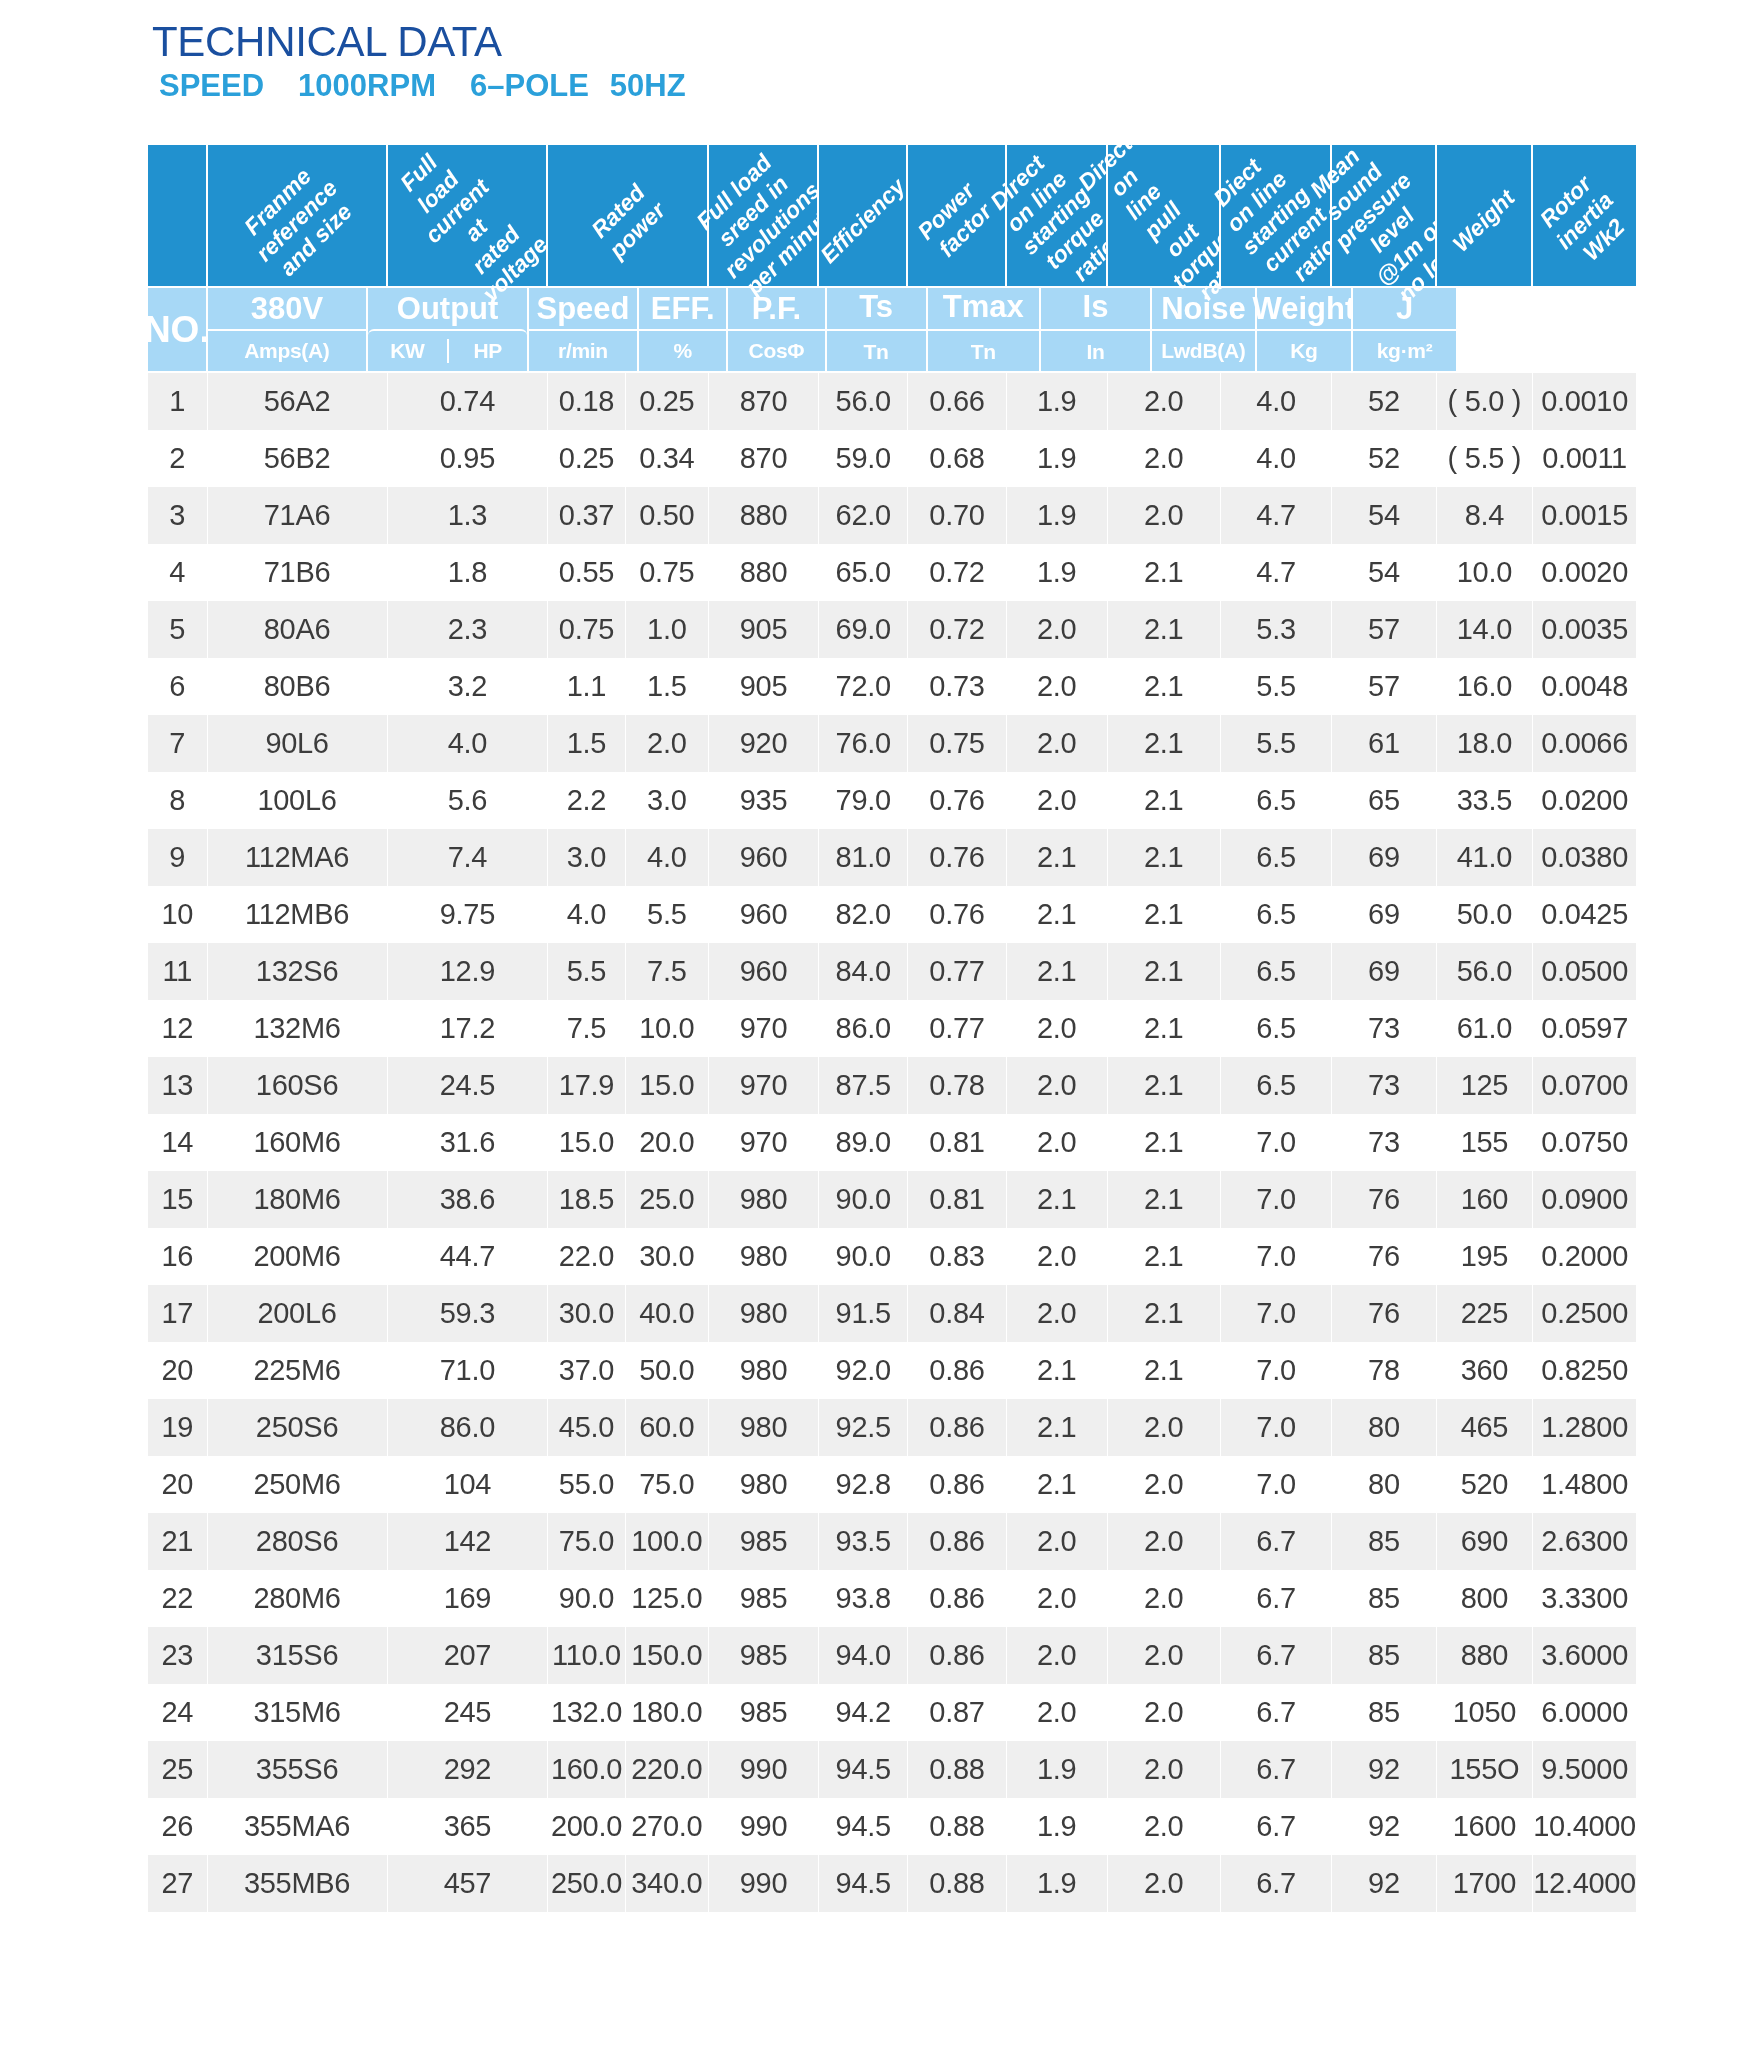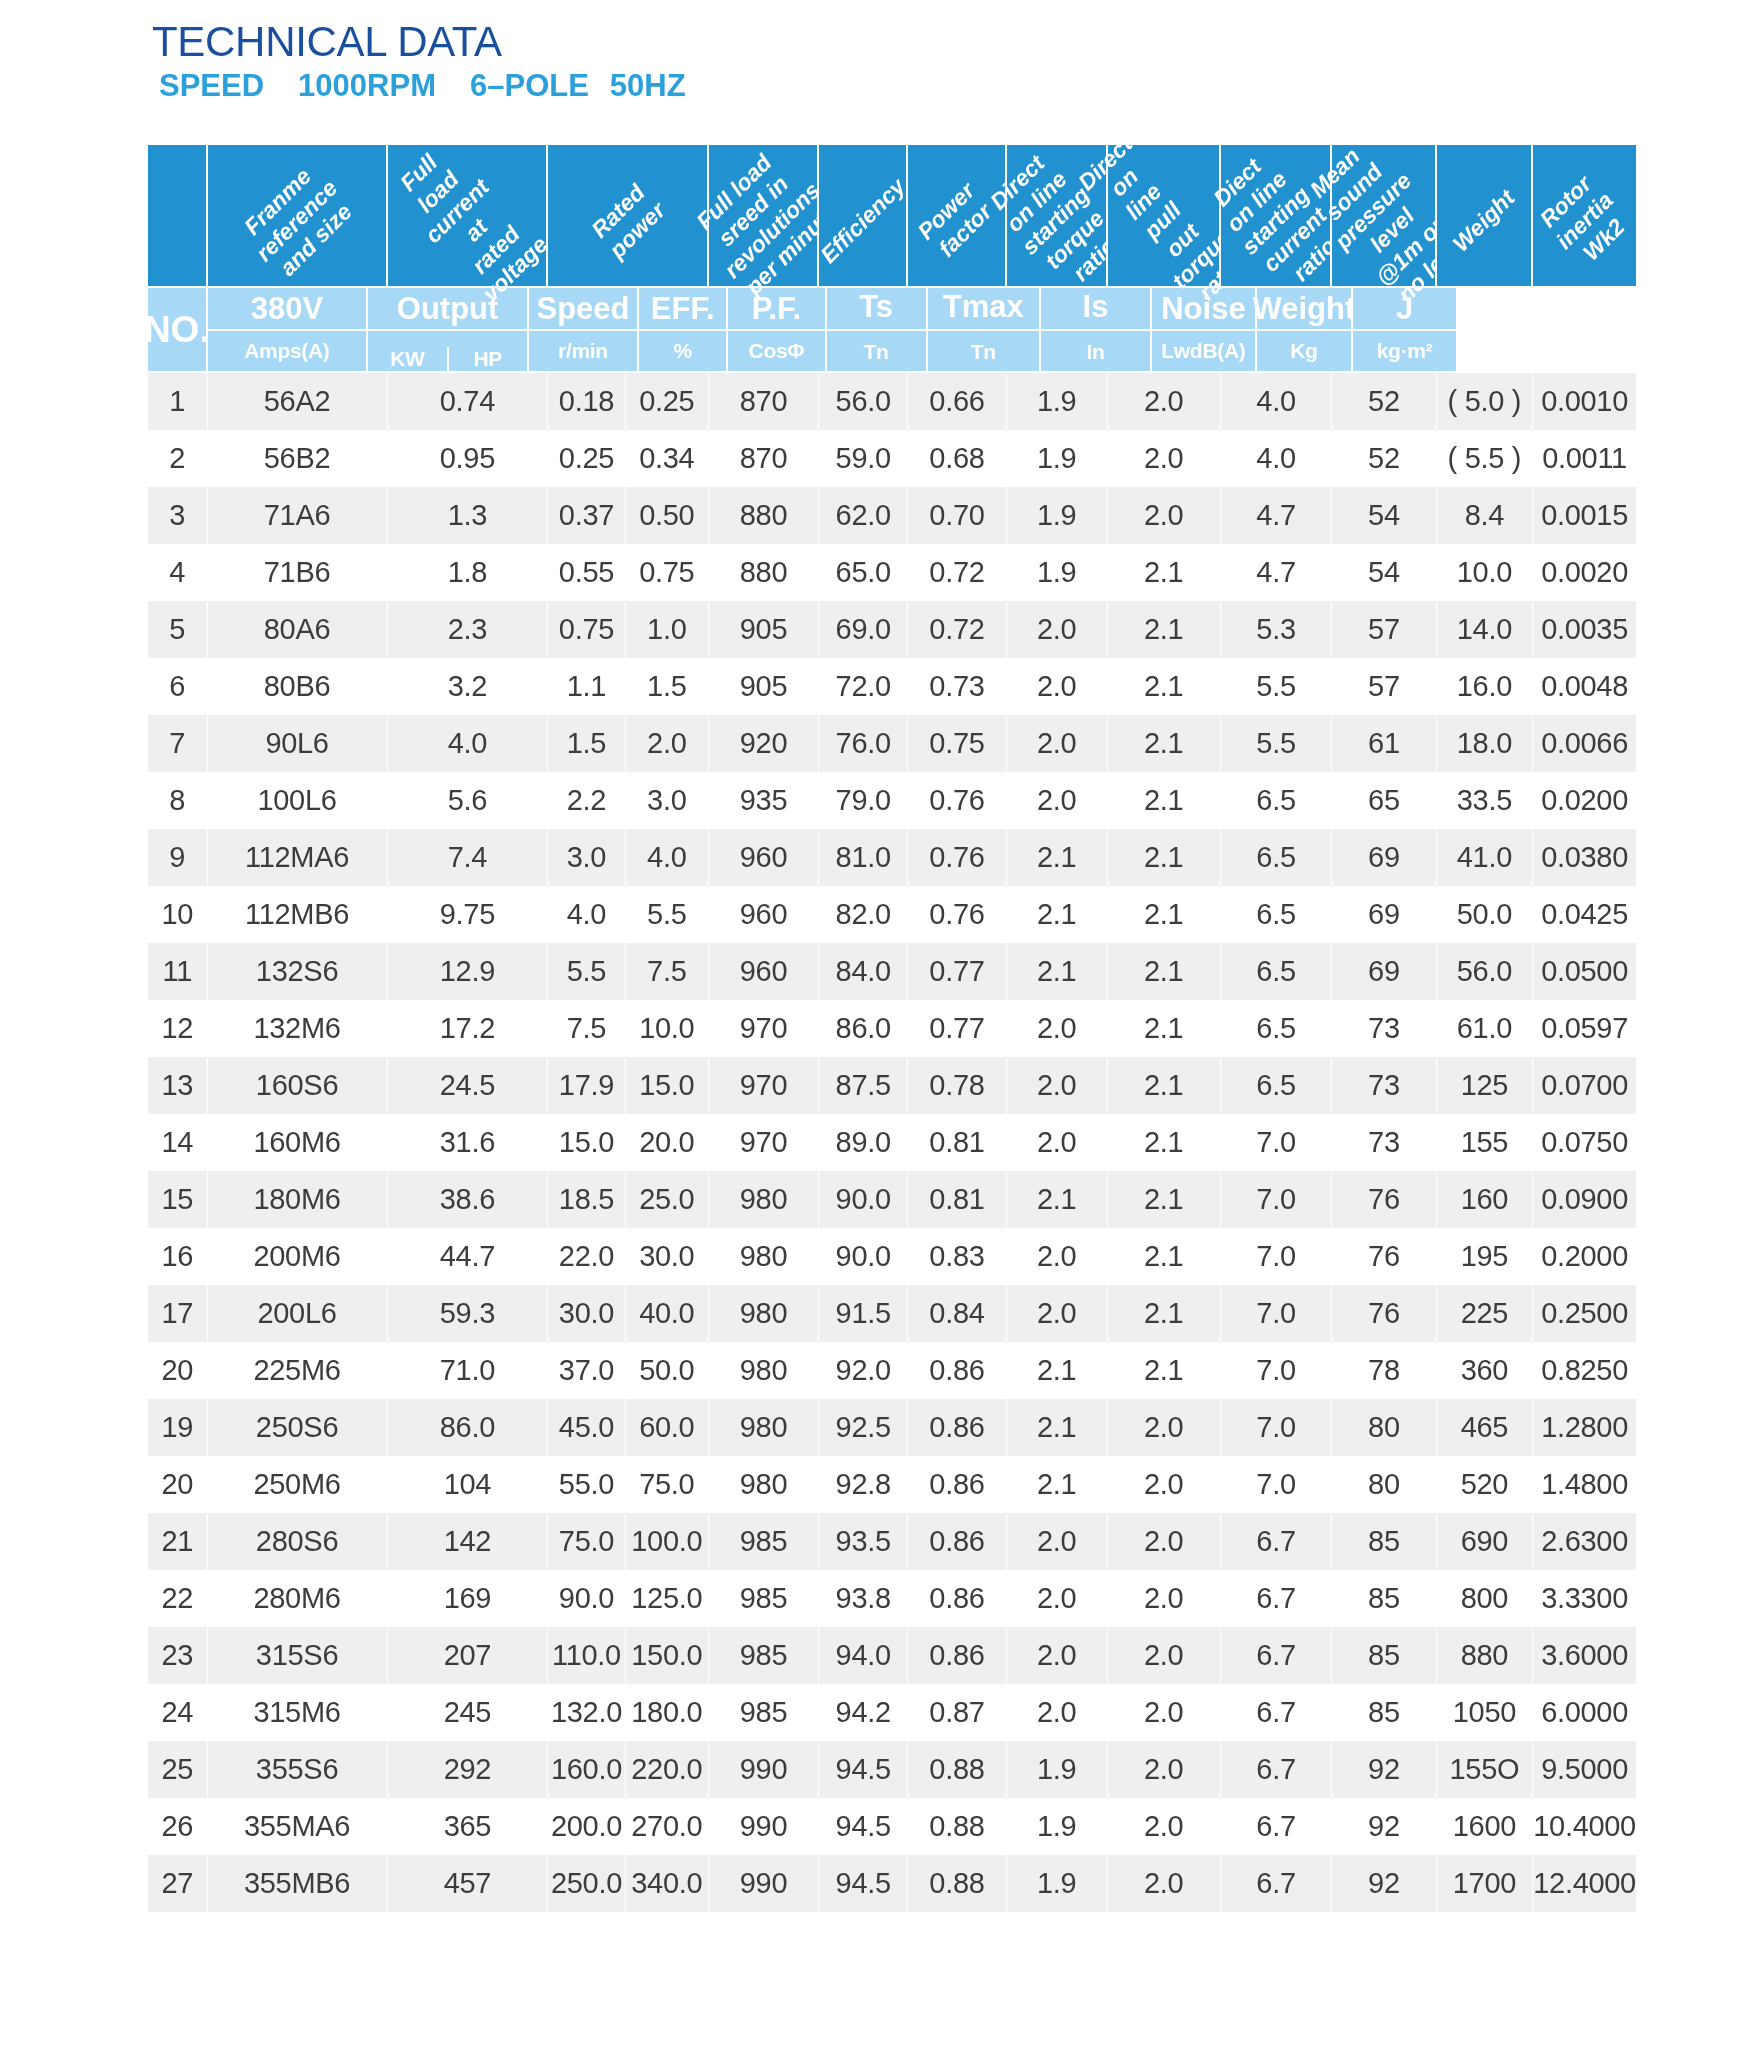--- a/index.html
+++ b/index.html
@@ -63,21 +63,21 @@
     color: #ffffff; font-weight: bold; font-size: 31px;
   }
   .lbot {
     flex: 1; border-top: 2.1px solid #ffffff;
     display: flex; align-items: center; justify-content: center;
     color: #ffffff; font-weight: bold; font-size: 21px; letter-spacing: -0.3px;
   }
   .ltop.hi { align-items: flex-start; padding-top: 1.4px; }
   .lbot.lo { align-items: flex-end; padding-bottom: 7px; }
   .lbot.split { padding: 0; }
-  .split { display: flex; align-items: flex-end; }
+  .split { display: flex; align-items: center; border-radius: 6px; }
   .split .half {
     flex: 1; display: flex; align-items: center; justify-content: center;
   }
   .split .half + .half { border-left: 2.1px solid #ffffff; }
 
   .w-no{width:4%} .w-type{width:12.1%} .w-amps{width:10.8%} .w-out{width:10.8%}
   .w-speed{width:7.4%} .w-eff{width:6%} .w-pf{width:6.6%} .w-ts{width:6.8%}
   .w-tmax{width:7.6%} .w-is{width:7.5%} .w-noise{width:7%} .w-weight{width:6.5%} .w-j{width:6.9%}
 
   

